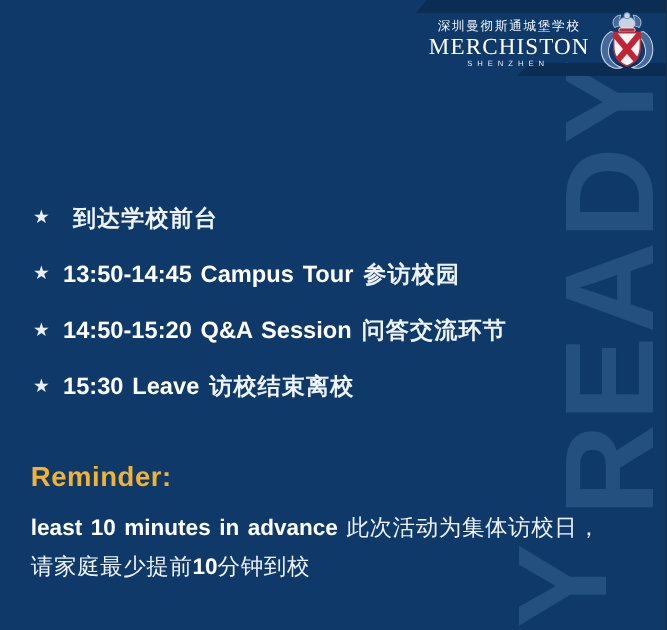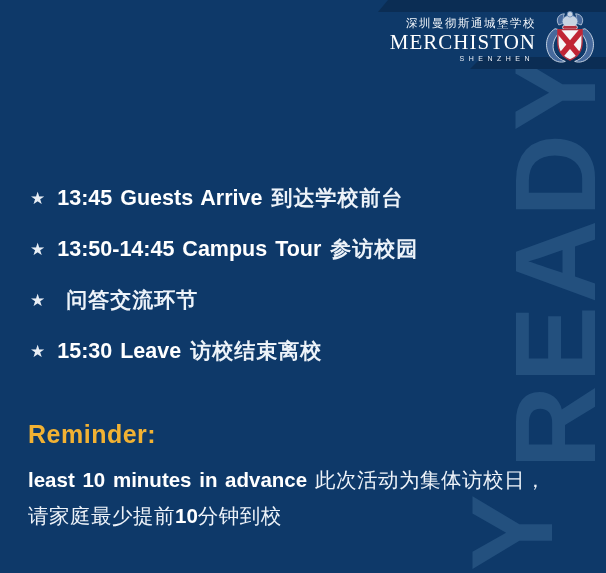--- a/index.html
+++ b/index.html
@@ -19,21 +19,21 @@
   }
   .wm-1{ left:335px; top:195px; }
   .wm-2{ left:292px; top:635px; }
   .band{ position:absolute; background:#0b2d54; }
   .band-top{ left:378px; top:0; width:228px; height:12px;
              clip-path:polygon(10px 0,100% 0,100% 100%,0 100%); }
   .band-mid{ left:470px; top:57px; width:136px; height:12px;
              clip-path:polygon(12px 0,100% 0,100% 100%,0 100%); }
   
   .logo{ position:absolute; top:10px; right:8px; display:flex; align-items:center; }
-  .logo-text{ text-align:right; margin-right:6px; }
+  .logo-text{ text-align:center; margin-right:6px; }
   .logo-cn{ font-size:11.5px; letter-spacing:1.5px; color:#f2f6fb; white-space:nowrap; }
   .logo-en{ font-family:"Liberation Serif","DejaVu Serif",serif; font-size:21px;
             letter-spacing:1px; line-height:1.05; color:#ffffff; }
   .logo-city{ font-size:7px; letter-spacing:4.5px; color:#e9eef5; margin-top:1px; padding-right:2px; }
   .crest{ width:56px; height:58px; }
   
   .title{ position:absolute; left:0; top:72px; width:556px; text-align:center; font-weight:bold; }
   .title-en{ font-size:29px; letter-spacing:0.5px; }
   .title-en sup{ font-size:15px; }
   .title-cn{ font-size:26px; letter-spacing:2px; margin-top:3px; }
@@ -86,30 +86,30 @@
         <line x1="14" y1="18" x2="46" y2="56"></line>
         <line x1="46" y1="18" x2="14" y2="56"></line>
       </g>
     </svg>
   </div>
 
 
   <ul class="schedule">
     <li>
       <span class="star">★</span>
-      <span class="item-en">13:45 Guests Arrive</span>
       <span class="item-cn">到达学校前台</span>
     </li>
     <li>
       <span class="star">★</span>
       <span class="item-en">13:50-14:45 Campus Tour</span>
       <span class="item-cn">参访校园</span>
     </li>
     <li>
       <span class="star">★</span>
+      <span class="item-en">14:50-15:20 Q&amp;A Session</span>
       <span class="item-cn">问答交流环节</span>
     </li>
     <li>
       <span class="star">★</span>
       <span class="item-en">15:30 Leave</span>
       <span class="item-cn">访校结束离校</span>
     </li>
   </ul>
 
   <div class="reminder-heading">Reminder:</div>

